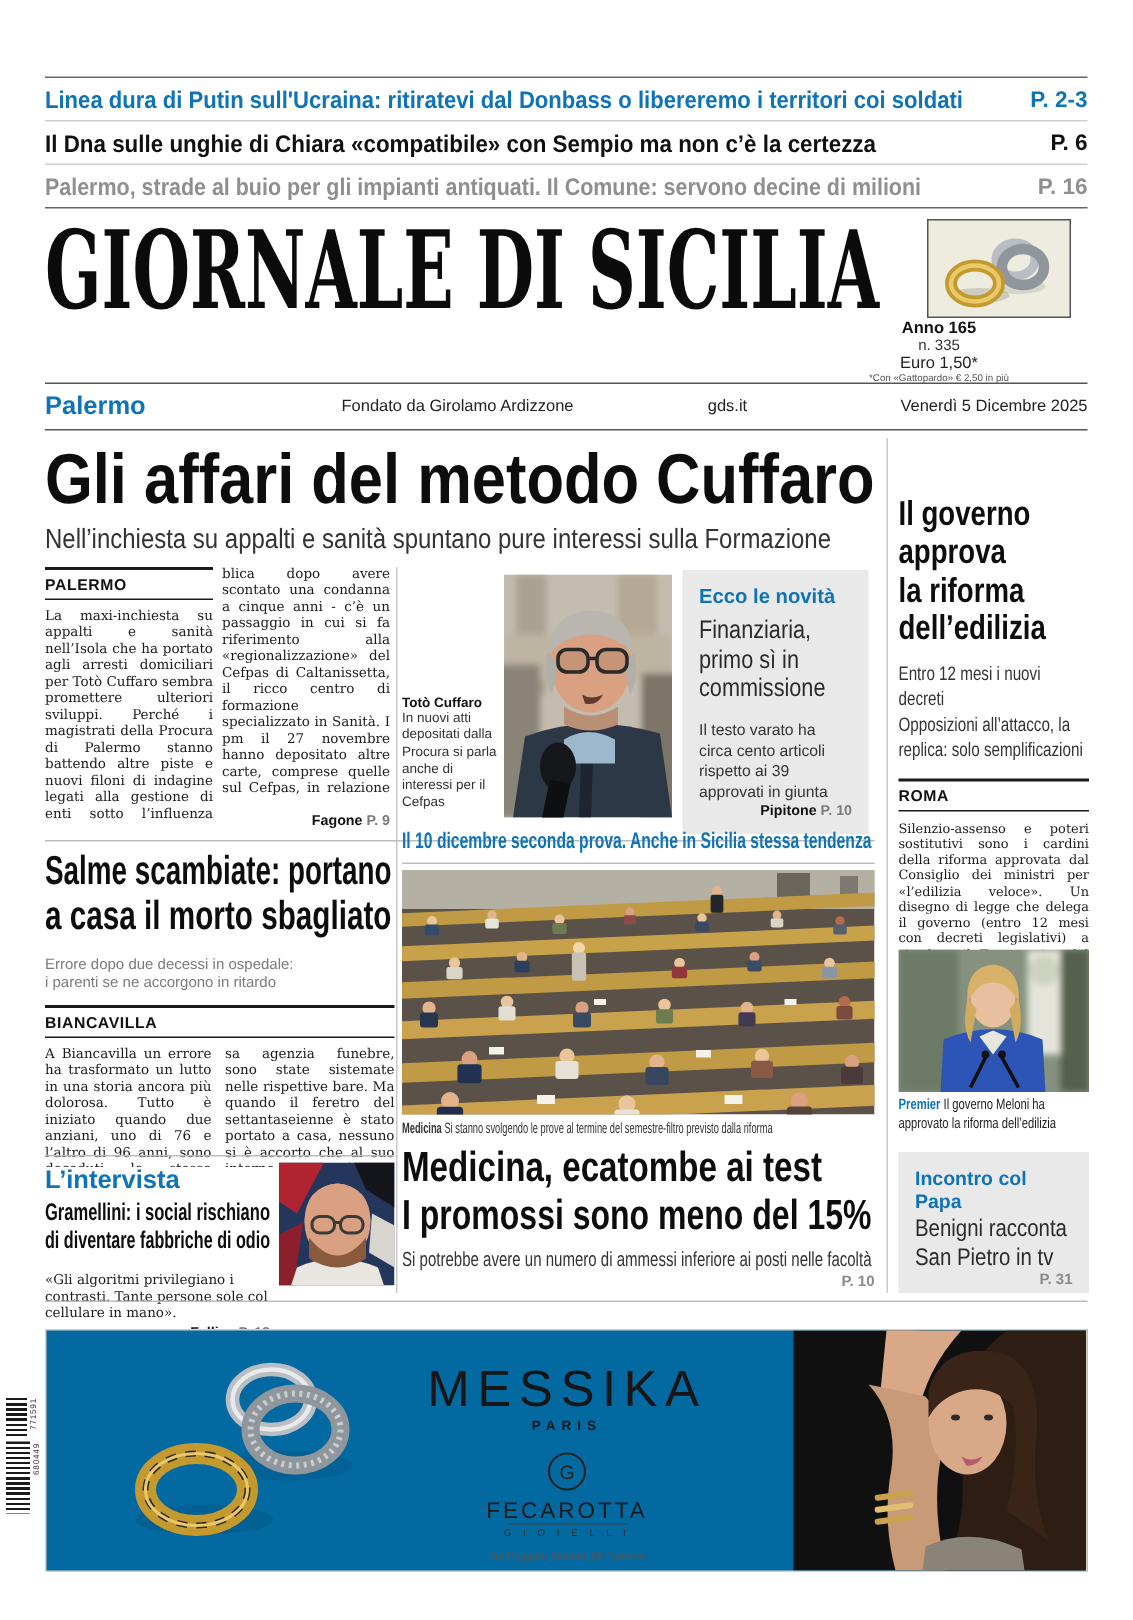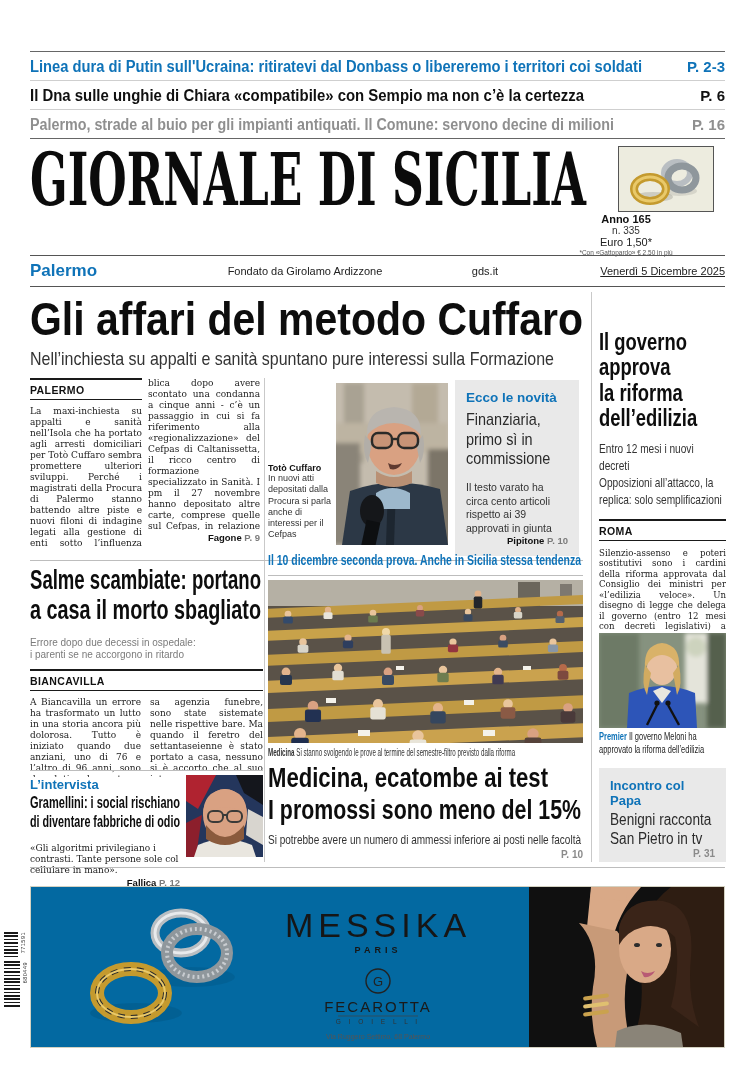--- a/index.html
+++ b/index.html
@@ -87,40 +87,40 @@
     <div style="font-size:11px;font-weight:bold;">Anno 165</div>
     <div style="font-size:10px;color:#333;">n. 335</div>
     <div style="font-size:11px;color:#222;">Euro 1,50*</div>
     <div style="font-size:6.5px;color:#555;margin-top:1px;">*Con «Gattopardo» € 2,50 in più</div>
   </div>
 
   <div class="abs dateline" style="left:30px;top:255px;width:695px;">
     <span class="city">Palermo</span>
     <span class="dl-small abs" style="left:175px;width:200px;text-align:center;">Fondato da Girolamo Ardizzone</span>
     <span class="dl-small abs" style="left:405px;width:100px;text-align:center;">gds.it</span>
-    <span class="dl-small abs" style="right:0;text-align:right;text-decoration:underline;">Venerdì 5 Dicembre 2025</span>
+    <span class="dl-small abs" style="right:0;text-align:right;">Venerdì 5 Dicembre 2025</span>
   </div>
 
   <svg class="abs" style="left:30px;top:291px;" width="558" height="54">
     <text x="0" y="44" font-size="47" font-weight="bold" fill="#0d0d0d" textLength="553" lengthAdjust="spacingAndGlyphs">Gli affari del metodo Cuffaro</text>
   </svg>
   <svg class="abs" style="left:30px;top:347px;" width="530" height="24">
     <text x="0" y="18" font-size="18.5" fill="#333" textLength="524" lengthAdjust="spacingAndGlyphs">Nell’inchiesta su appalti e sanità spuntano pure interessi sulla Formazione</text>
   </svg>
 
   <div class="vr" style="left:591px;top:292px;height:570px;"></div>
   <div class="vr" style="left:264px;top:378px;height:484px;"></div>
 
   <div class="abs" style="left:30px;top:378px;width:112px;">
     <div class="kicker">PALERMO</div>
     <div class="serif" style="margin-top:6px;height:142px;">La maxi-inchiesta su appalti e sanità nell’Isola che ha portato agli arresti domiciliari per Totò Cuffaro sembra promettere ulteriori sviluppi. Perché i magistrati della Procura di Palermo stanno battendo altre piste e nuovi filoni di indagine legati alla gestione di enti sotto l’influenza della Regione. Nell’atto d’accusa con il quale il gip di Palermo ha spedito ai domiciliari l’ex presidente della Regione - tornato sulla scena pub-</div>
   </div>
   <div class="abs" style="left:148px;top:378px;width:112px;">
     <div class="serif" style="height:152px;">blica dopo avere scontato una condanna a cinque anni - c’è un passaggio in cui si fa riferimento alla «regionalizzazione» del Cefpas di Caltanissetta, il ricco centro di formazione specializzato in Sanità. I pm il 27 novembre hanno depositato altre carte, comprese quelle sul Cefpas, in relazione al capitolo relativo al reato associativo. Si tratta, a detta dell’accusa, di «ulteriori risultanze relative a un altro illecito affare che avrebbe interessato l’ex presidente Cuffaro».</div>
-    <div class="byline" style="margin-top:2px;text-align:right;">
+    <div class="byline" style="margin-top:12px;text-align:right;">
       <span>Fagone</span>&nbsp;<span class="bp">P. 9</span>
     </div>
   </div>
 
   <div class="abs" style="left:268px;top:463px;width:64px;">
     <div style="font-size:9px;font-weight:bold;">Totò Cuffaro</div>
     <div class="caption-sm">In nuovi atti depositati dalla Procura si parla anche di interessi per il Cefpas</div>
   </div>
 
   <svg class="abs" style="left:336px;top:383px;" width="112" height="162">
@@ -176,21 +176,21 @@
       <div class="serif abs" style="left:120px;width:113px;height:80px;">sa agenzia funebre, sono state sistemate nelle rispettive bare. Ma quando il feretro del settantaseienne è stato portato a casa, nessuno si è accorto che al suo interno c’era l’uomo sbagliato se non dopo ore di veglia. Cosa è successo? Il titolare dell’impresa di onoranze funebri assicura che i suoi dipendenti hanno ritirato la salma in ospedale su indicazione dei familiari. L’Asp di Catania spiega di non avere responsabilità.</div>
       <div class="byline abs" style="right:0;top:80px;">
         <span>Fernandez</span>&nbsp;<span class="bp">P. 11</span>
       </div>
     </div>
   </div>
 
   <div class="hr" style="left:30px;top:770px;width:233px;"></div>
 
   <div class="abs" style="left:30px;top:777px;width:233px;">
-    <div class="kicker-blue" style="font-size:13px;">L’intervista</div>
+    <div class="kicker-blue" style="font-size:17px;">L’intervista</div>
     <svg width="152" height="40" style="margin-top:2px;">
       <text x="0" y="14" font-size="16" font-weight="bold" fill="#0d0d0d" textLength="150" lengthAdjust="spacingAndGlyphs">Gramellini: i social rischiano</text>
       <text x="0" y="33" font-size="16" font-weight="bold" fill="#0d0d0d" textLength="150" lengthAdjust="spacingAndGlyphs">di diventare fabbriche di odio</text>
     </svg>
     <div class="serif" style="width:150px;height:34px;margin-top:5px;text-align:left;">«Gli algoritmi privilegiano i contrasti. Tante persone sole col cellulare in mano».</div>
     <div class="byline" style="width:150px;">
       <span>Fallica</span>&nbsp;<span class="bp">P. 12</span>
     </div>
   </div>
 

